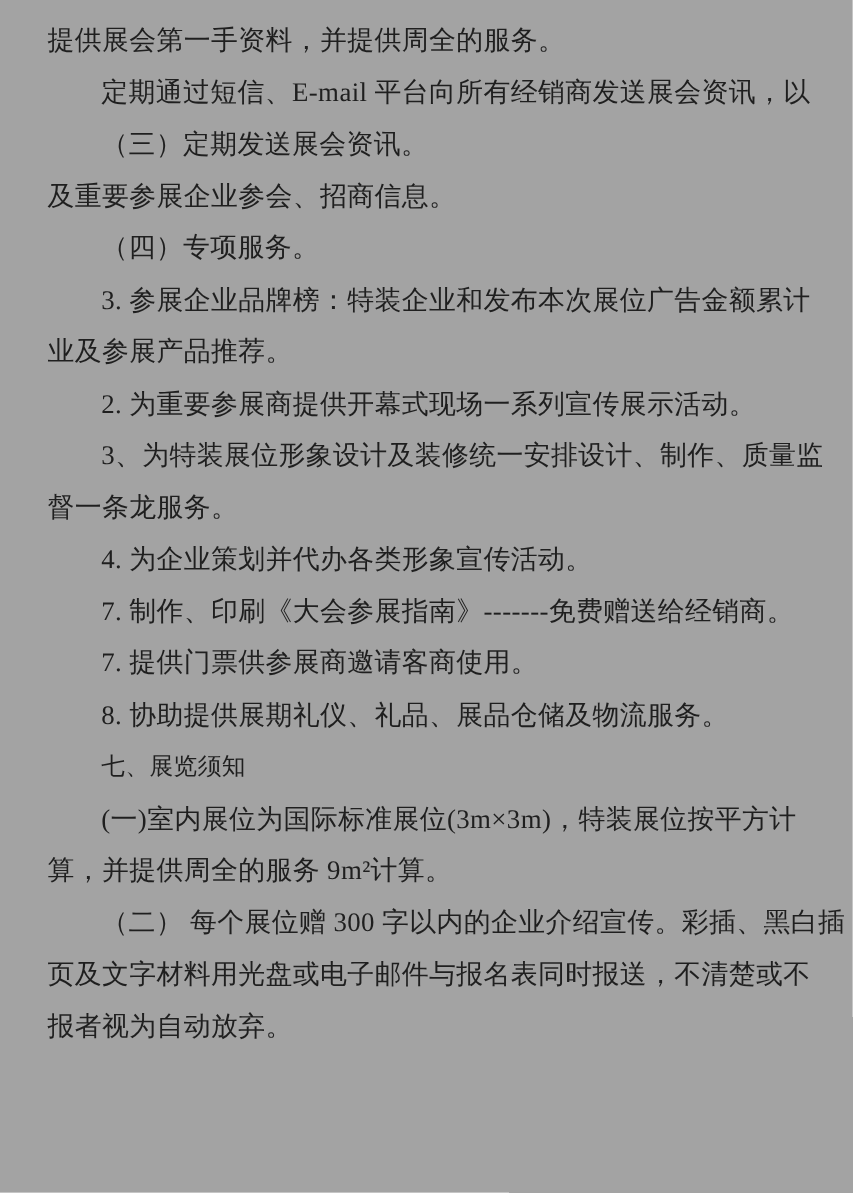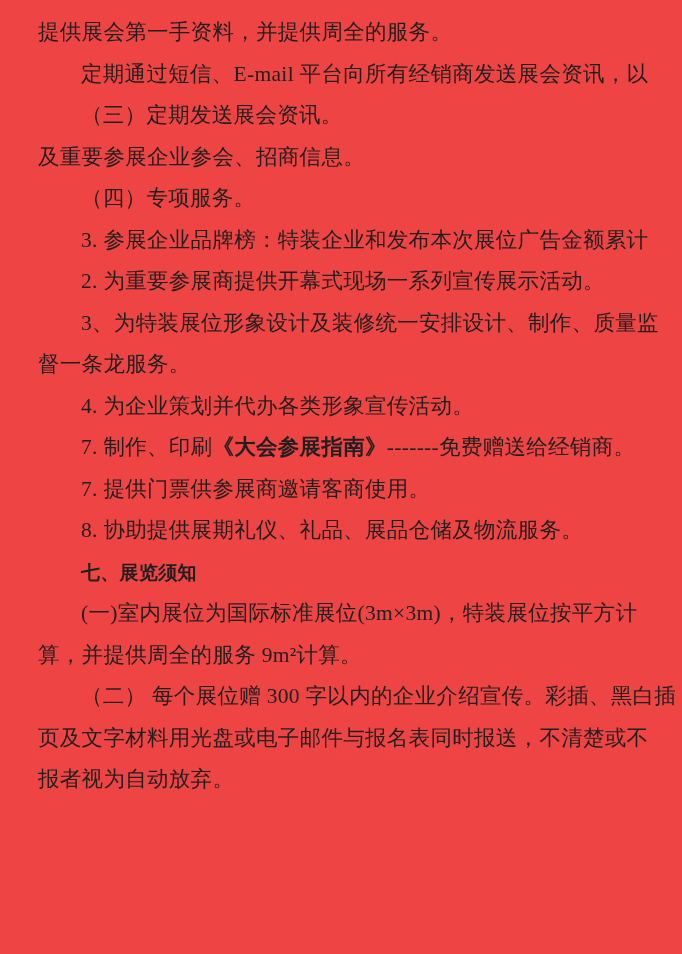--- a/index.html
+++ b/index.html
@@ -12,48 +12,49 @@
     height: 954px;
     overflow: hidden;
     font-family: "Liberation Serif", "DejaVu Serif", serif;
     color: #1f1f1f;
   }
   .page {
     box-sizing: border-box;
     width: 682px;
     height: 954px;
     padding: 12px 30px 0 38px;
-    background: #ef4444;
+    background: #a3a3a3;
   }
   .line {
     font-size: 21.5px;
     line-height: 41.5px;
     letter-spacing: 0.3px;
     white-space: nowrap;
   }
   .indent {
     padding-left: 43px;
   }
   .bold {
-    font-weight: bold;
+    font-weight: normal;
   }
   .heading {
     font-size: 19px;
   }
 </style>
 </head>
 <body>
 
 <div class="page">
   <div class="line">提供展会第一手资料，并提供周全的服务。</div>
   <div class="line indent">定期通过短信、E-mail 平台向所有经销商发送展会资讯，以</div>
   <div class="line indent">（三）定期发送展会资讯。</div>
   <div class="line">及重要参展企业参会、招商信息。</div>
   <div class="line indent">（四）专项服务。</div>
   <div class="line indent">3. 参展企业品牌榜：特装企业和发布本次展位广告金额累计</div>
+  <div class="line">业及参展产品推荐。</div>
   <div class="line indent">2. 为重要参展商提供开幕式现场一系列宣传展示活动。</div>
   <div class="line indent">3、为特装展位形象设计及装修统一安排设计、制作、质量监</div>
   <div class="line">督一条龙服务。</div>
   <div class="line indent">4. 为企业策划并代办各类形象宣传活动。</div>
   <div class="line indent"><span>7. 制作、印刷</span><span class="bold">《大会参展指南》</span><span>-------免费赠送给经销商。</span></div>
   <div class="line indent">7. 提供门票供参展商邀请客商使用。</div>
   <div class="line indent">8. 协助提供展期礼仪、礼品、展品仓储及物流服务。</div>
   <div class="line indent bold heading">七、展览须知</div>
   <div class="line indent">(一)室内展位为国际标准展位(3m×3m)，特装展位按平方计</div>
   <div class="line">算，并提供周全的服务 9m²计算。</div>

